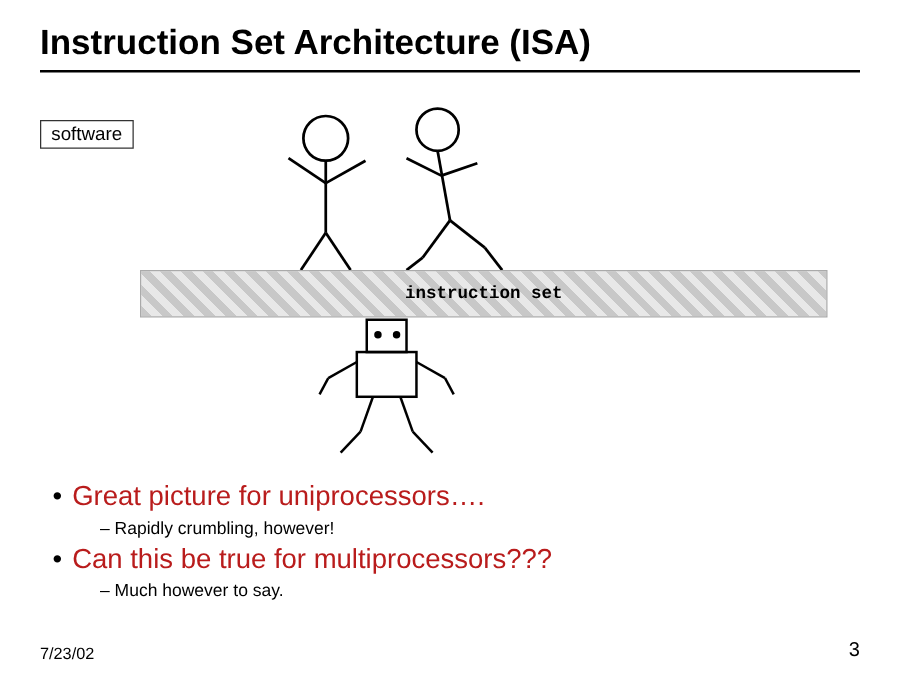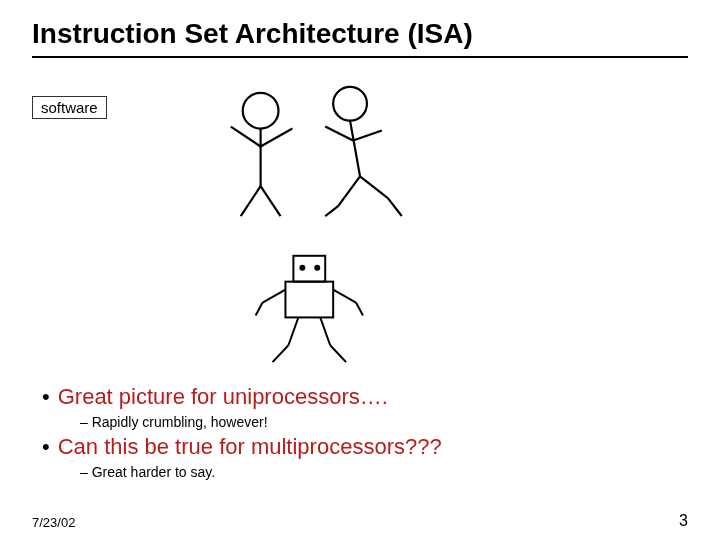--- a/index.html
+++ b/index.html
@@ -199,36 +199,39 @@
       <line x1="268" y1="250" x2="258" y2="278" stroke="#000" stroke-width="2"></line>
       <line x1="258" y1="278" x2="242" y2="295" stroke="#000" stroke-width="2"></line>
 
       <line x1="290" y1="250" x2="300" y2="278" stroke="#000" stroke-width="2"></line>
       <line x1="300" y1="278" x2="316" y2="295" stroke="#000" stroke-width="2"></line>
 
     </svg>
 
     <div class="label-software">software</div>
 
+    <div class="instruction-set-bar">
+      <span class="instruction-set-label">instruction set</span>
+    </div>
 
 
   </div>
 
   <div class="bullets">
 
     <div class="bullet-item">
       <span class="bullet-dot">•</span>
       <span class="bullet-text-main">Great picture for uniprocessors….</span>
     </div>
     <div class="sub-bullet">Rapidly crumbling, however!</div>
 
     <div class="bullet-item">
       <span class="bullet-dot">•</span>
       <span class="bullet-text-main">Can this be true for multiprocessors???</span>
     </div>
-    <div class="sub-bullet">Great harder to say.</div>
+    <div class="sub-bullet">Much however to say.</div>
 
   </div>
 
   <div class="footer-left">7/23/02</div>
   <div class="footer-right">3</div>
 
 </div>
 
 </body></html>

